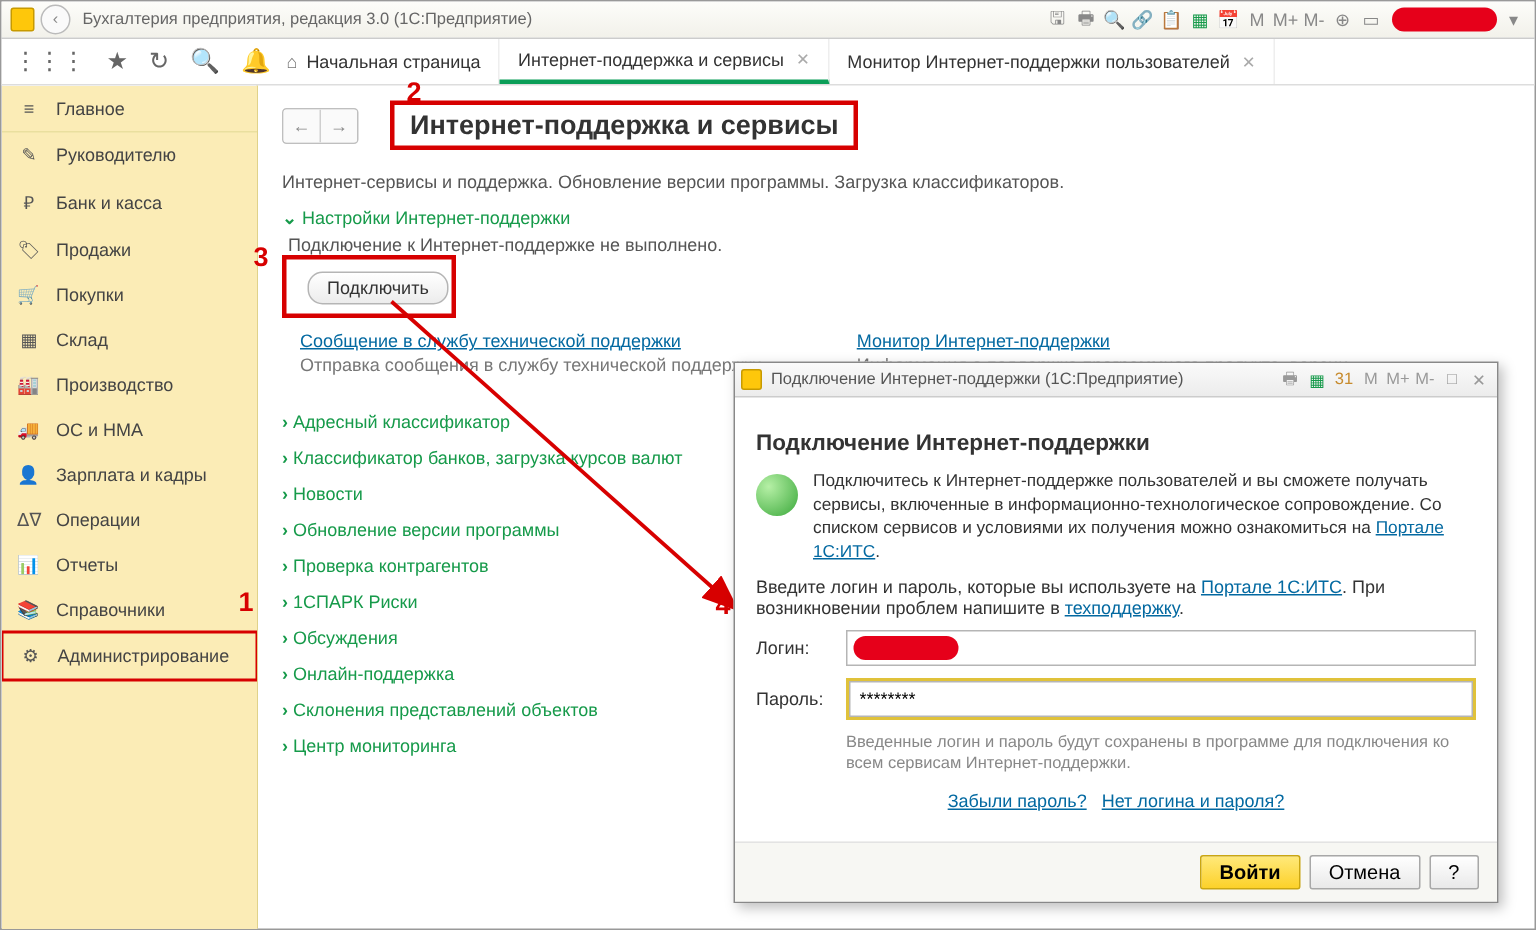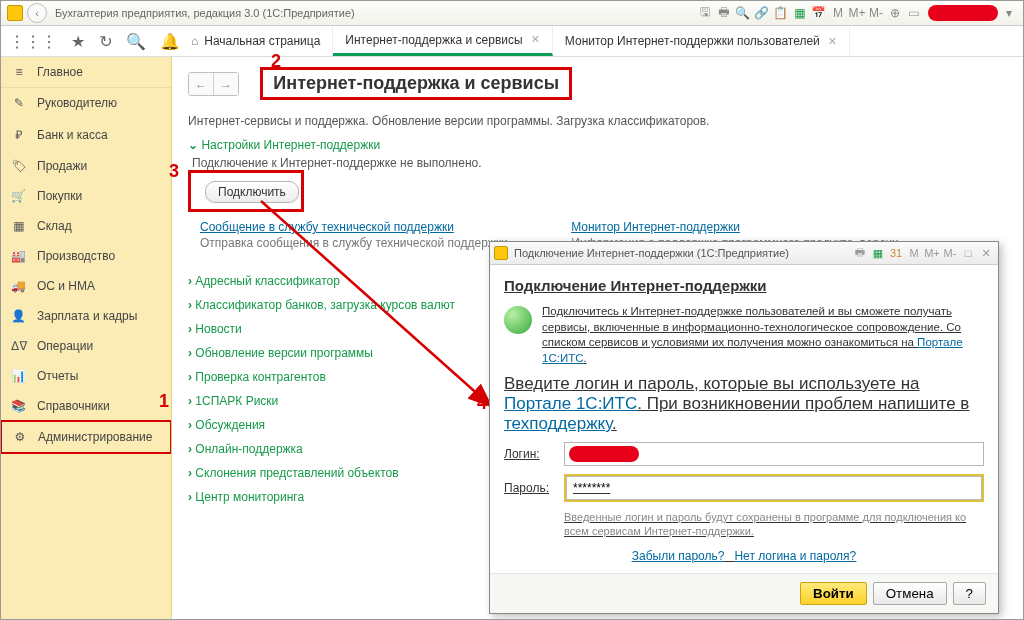--- a/index.html
+++ b/index.html
@@ -45,21 +45,21 @@
 .num1{left:158px;top:390px;}
 .num2{left:270px;top:50px;}
 .num3{left:168px;top:160px;}
 .num4{left:476px;top:392px;}
 svg.arrow{position:absolute;left:180px;top:150px;pointer-events:none;}
 .dialog{position:absolute;left:488px;top:240px;width:508px;border:1px solid #888;background:#fff;box-shadow:3px 3px 8px rgba(0,0,0,0.25);}
 .dialog .dlg-title{height:22px;background:linear-gradient(#fafafa,#ececec);border-bottom:1px solid #ccc;display:flex;align-items:center;padding:0 4px;font-size:11px;color:#555;}
 .dialog .dlg-title .logo{width:12px;height:12px;background:#fec70b;border:1px solid #c79a00;border-radius:2px;margin-right:6px;}
 .dialog .dlg-title .spacer{flex:1;}
 .dialog .dlg-title .ticon{width:16px;color:#999;text-align:center;font-size:11px;margin-left:2px;}
-.dialog .dlg-body{padding:10px 14px;text-decoration:underline;}
+.dialog .dlg-body{padding:20px 14px;}
 .dialog h3{margin:2px 0 10px 0;font-size:15px;}
 .dialog .intro{display:flex;gap:10px;font-size:11.5px;color:#333;line-height:1.35;}
 .dialog .globe{width:28px;height:28px;border-radius:50%;background:radial-gradient(circle at 30% 30%,#b6f0a6,#3aa83a);flex-shrink:0;margin-top:2px;}
 .dialog .row{display:flex;align-items:center;margin:8px 0;gap:8px;}
 .dialog .row label{width:52px;color:#333;}
 .dialog input[type=text],.dialog input[type=password]{flex:1;border:1px solid #b5b5b5;padding:3px 6px;font-size:12px;height:16px;}
 .dialog .login-blob{width:70px;height:16px;background:#e6001a;border-radius:8px;margin-left:0;}
 .dialog .hint{color:#888;font-size:11px;margin-left:60px;line-height:1.3;}
 .dialog .links-right{text-align:center;margin-top:10px;}
 .dialog .dlg-buttons{display:flex;justify-content:flex-end;gap:6px;padding:8px 12px;border-top:1px solid #e3e3e3;background:#f7f7f3;}
@@ -243,21 +243,21 @@
       <span class="ticon">✕</span>
     </div>
     <div class="dlg-body">
       <h3>Подключение Интернет-поддержки</h3>
       <div class="intro">
         <div class="globe"></div>
         <div>
           <span>Подключитесь к Интернет-поддержке пользователей и вы сможете получать сервисы, включенные в информационно-технологическое сопровождение. Со списком сервисов и условиями их получения можно ознакомиться на </span><span class="linkblue">Портале 1С:ИТС</span>.
         </div>
       </div>
-      <div style="margin-top:8px;font-size:17px;">
+      <div style="margin-top:8px;font-size:12px;">
         <span>Введите логин и пароль, которые вы используете на </span><span class="linkblue">Портале 1С:ИТС</span><span>. При возникновении проблем напишите в </span><span class="linkblue">техподдержку</span>.
       </div>
 
       <div class="row">
         <label>Логин:</label>
         <div style="flex:1;border:1px solid #b5b5b5;height:22px;display:flex;align-items:center;padding-left:4px;">
           <span class="login-blob"></span>
         </div>
       </div>
       <div class="row">

